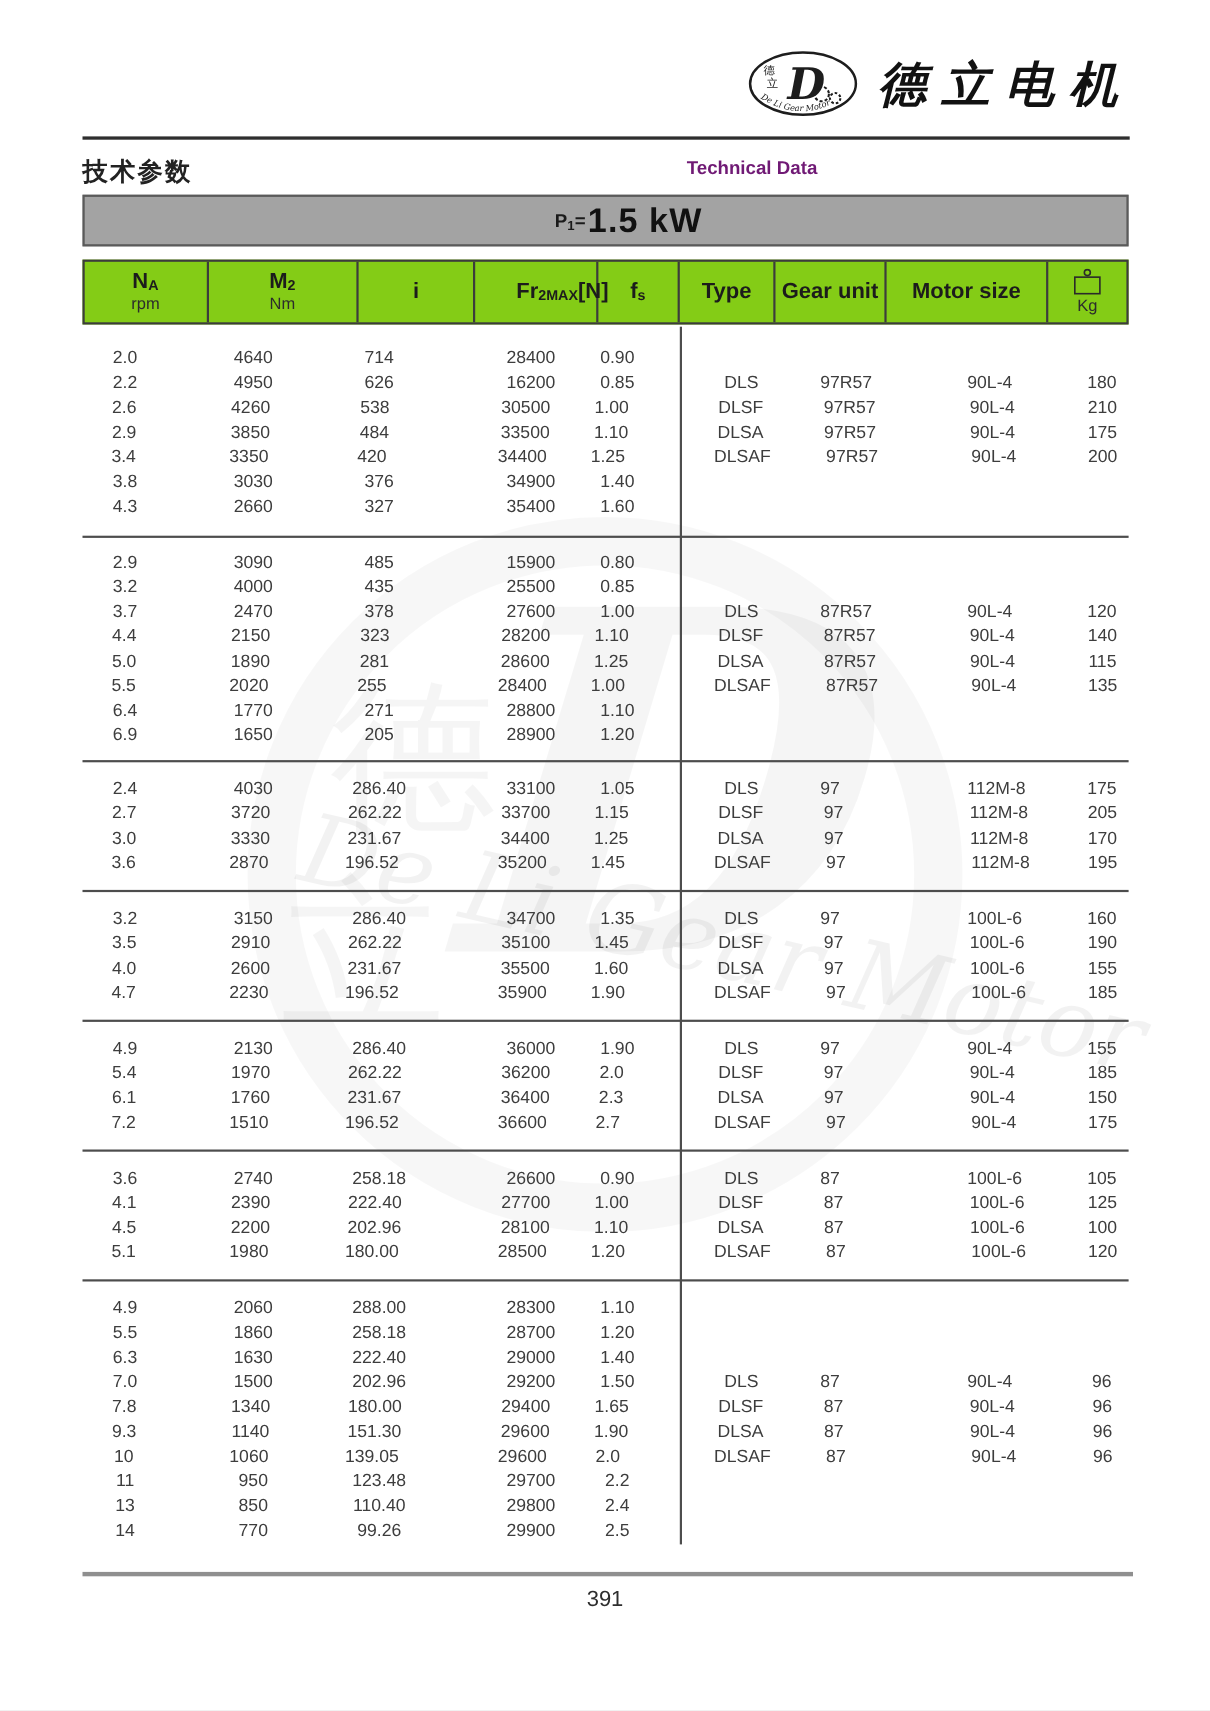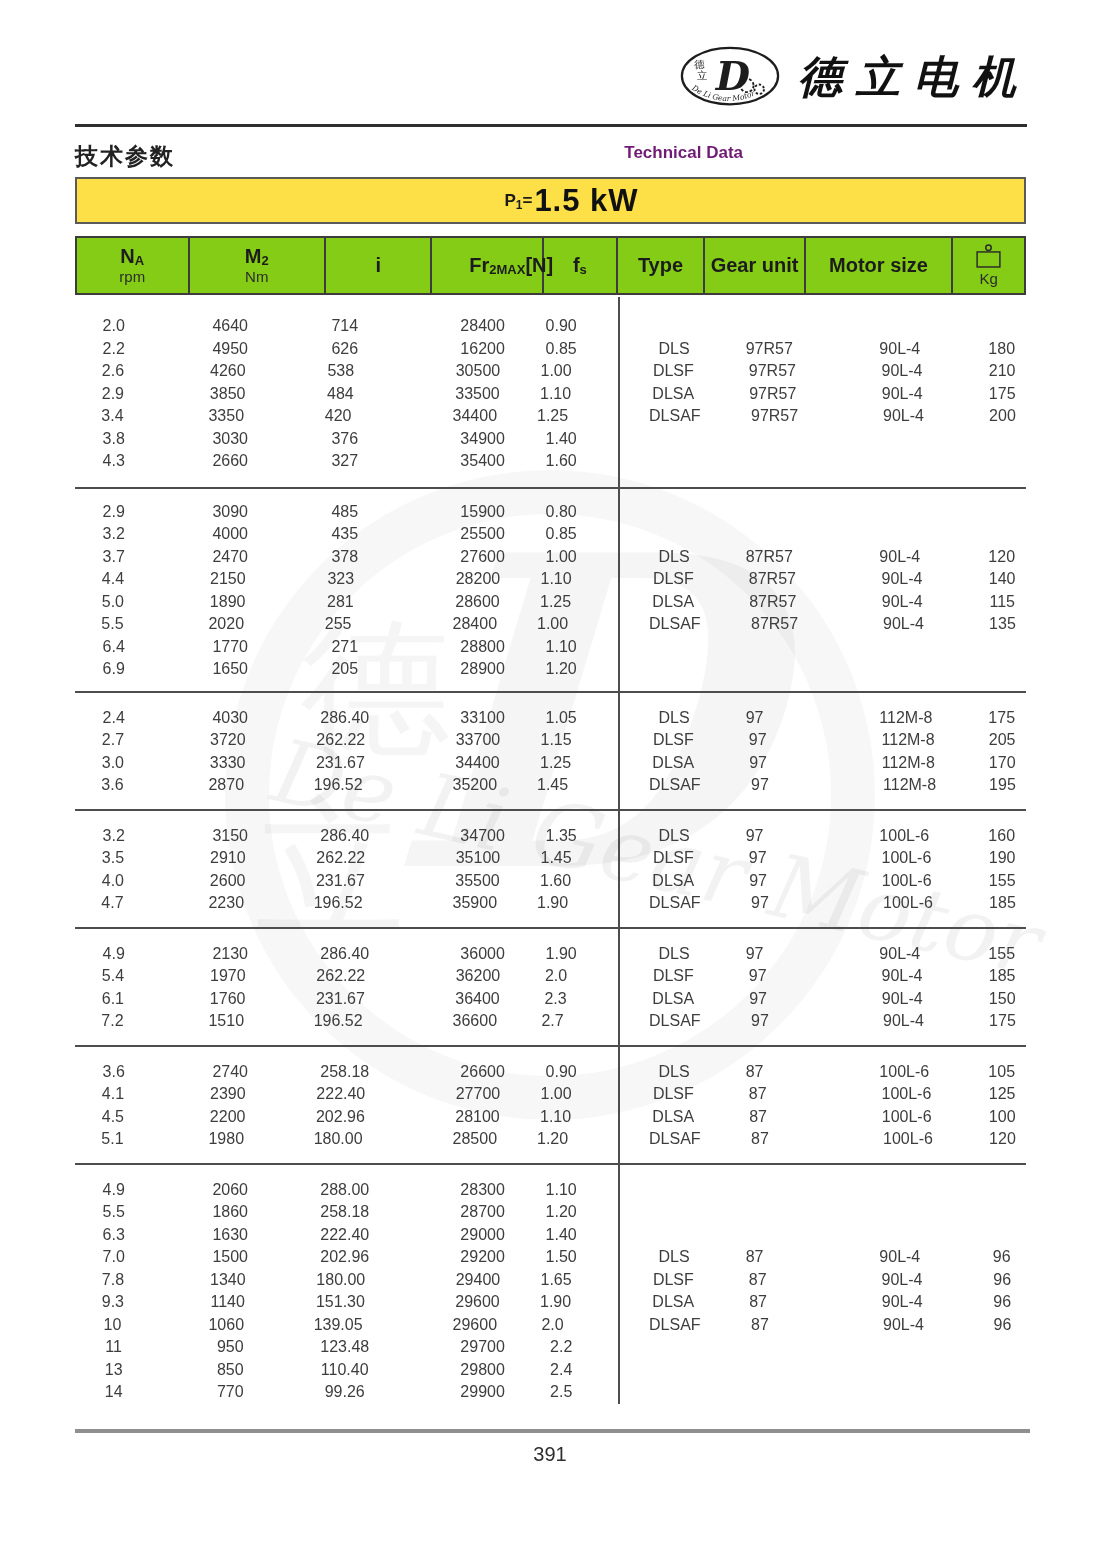--- a/index.html
+++ b/index.html
@@ -34,21 +34,21 @@
     font-family:"DejaVu Serif", serif; font-style:italic; font-weight:bold;
     font-size:44px; letter-spacing:14px; color:#111; white-space:nowrap;
   }
   .top-rule { position:absolute; top:124px; left:75px; width:952px; height:3px; background:#2e2e2e; }
   .title-zh { position:absolute; top:141px; left:75px; font-size:23px; font-weight:bold; color:#222; letter-spacing:2px; }
   .title-en { position:absolute; top:143px; left:581px; width:162px; text-align:right; font-size:17px; font-weight:bold; color:#701a75; }
   
   .power-box {
     position:absolute; top:177px; left:75px; width:951px; height:47px;
     border:2px solid #5a5a5a; display:flex; align-items:center; justify-content:center;
-    background:#fde047;
+    background:#a3a3a3;
     padding-left:42px;
   }
   .p-sym { font-size:17px; font-weight:bold; color:#1a1a1a; }
   .p-sym .sub { font-size:12px; position:relative; bottom:-3px; }
   .p-val { font-size:31px; font-weight:bold; color:#111; letter-spacing:1px; margin-left:2px; }
   
   .thead {
     position:absolute; top:236px; left:75px; width:951px; height:59px;
     border:2px solid #3c3c3c; display:flex; background:#84cc16;
   }

